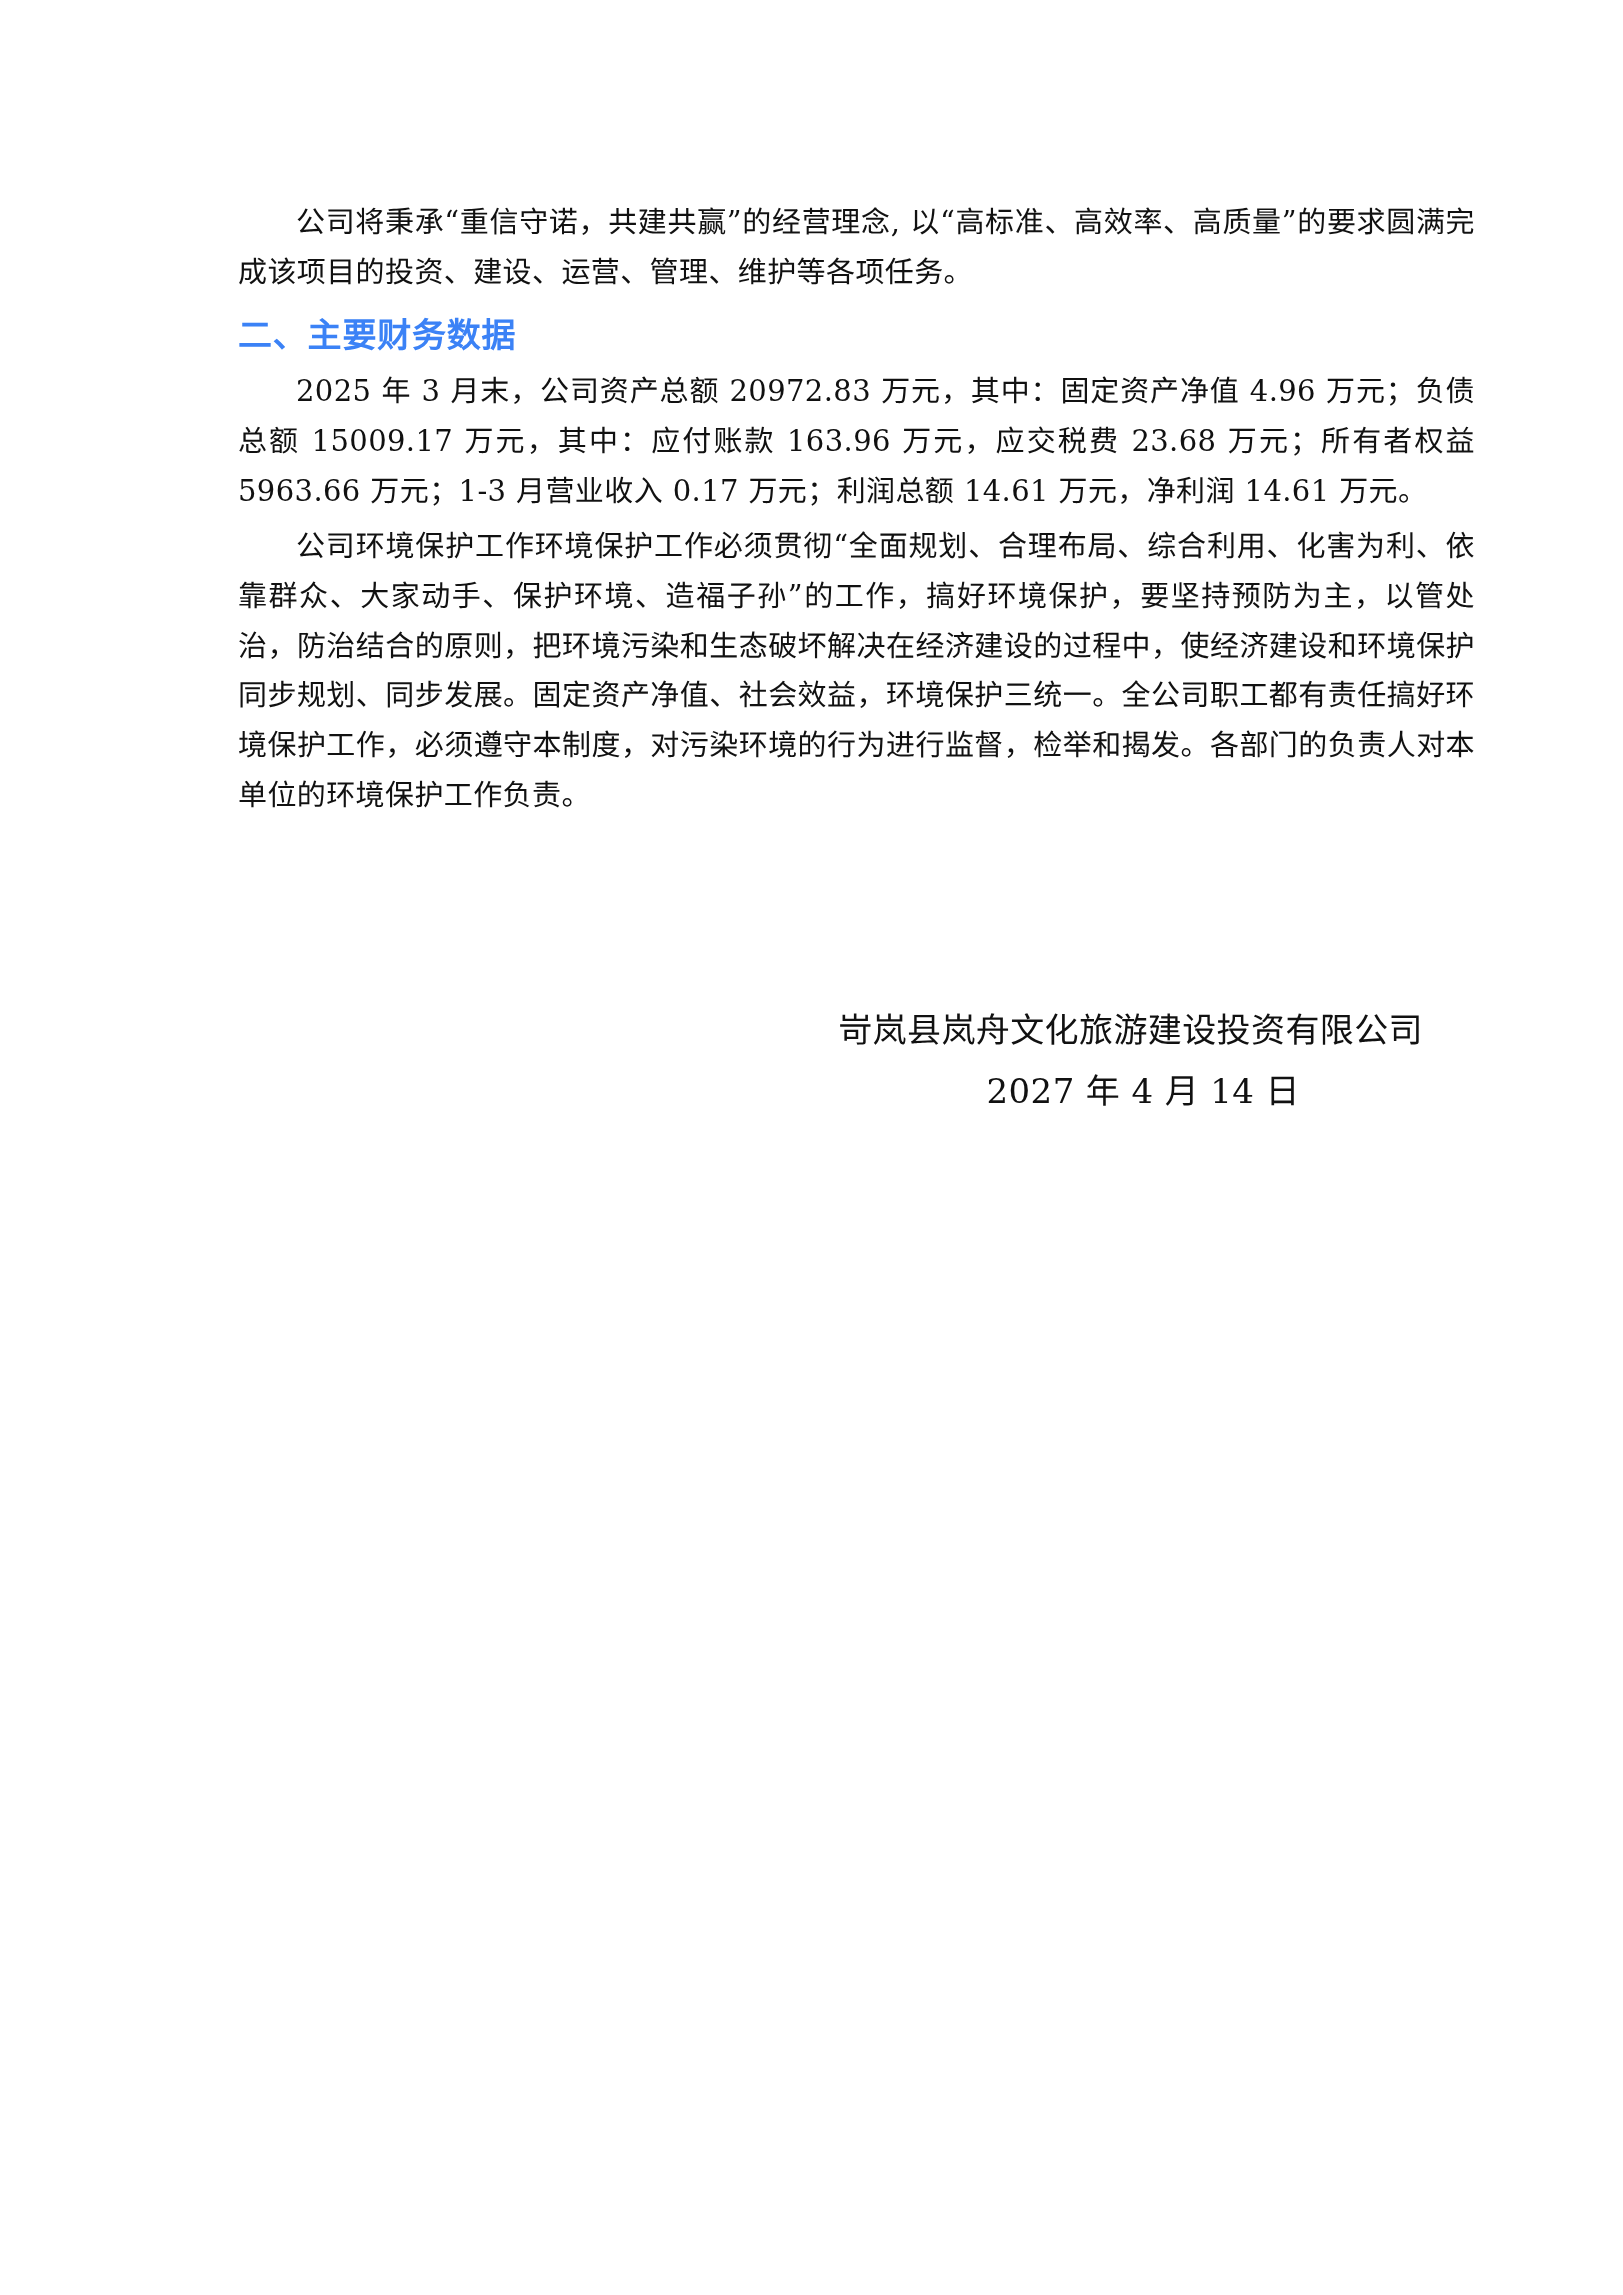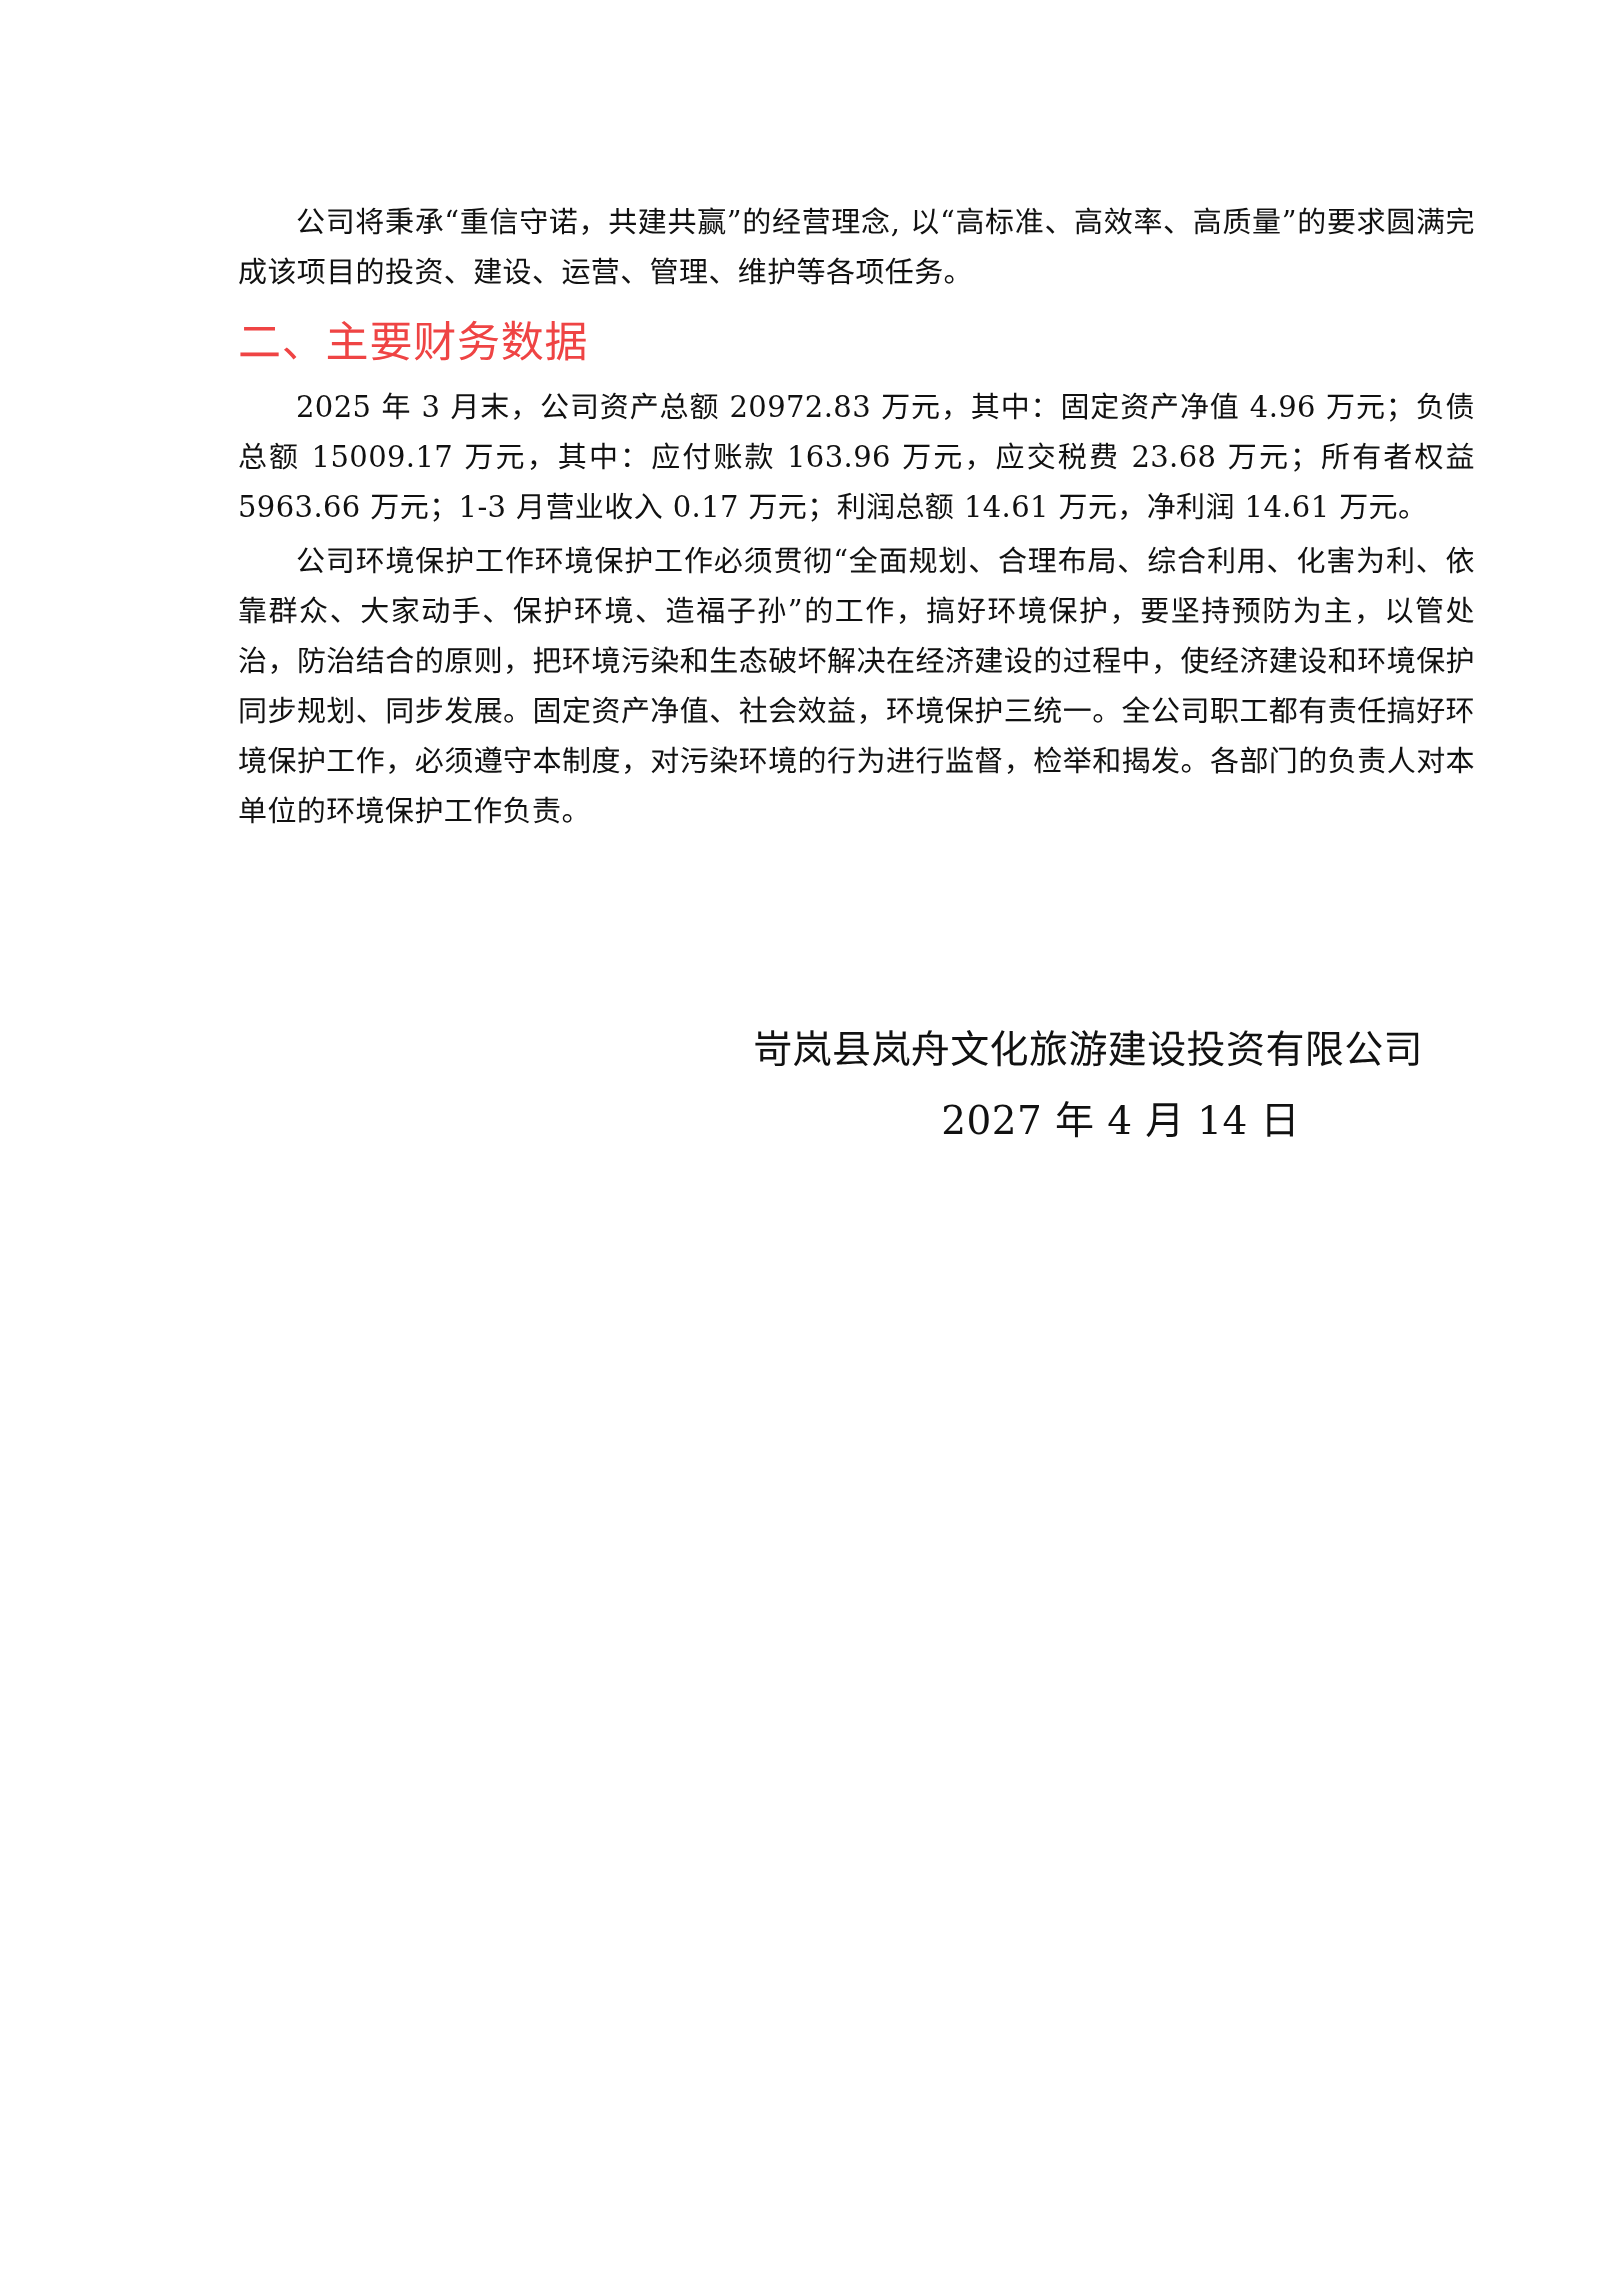--- a/index.html
+++ b/index.html
@@ -32,38 +32,38 @@
     text-align: justify;
     text-justify: inter-ideograph;
     letter-spacing: 0.4px;
     color: #111111;
   }
   .para {
     text-indent: 2em;
     margin-bottom: 4.8px;
   }
   .heading {
-    font-weight: normal;
-    font-size: 43px;
+    font-weight: bold;
+    font-size: 34px;
     line-height: 1.72;
     margin-top: 8px;
     margin-bottom: 3.2px;
     letter-spacing: 0.8px;
-    color: #ef4444;
+    color: #3b82f6;
   }
   .spacer-large {
     height: 95px;
   }
   .signature-block {
     margin-top: 79px;
     text-align: right;
     padding-right: 28px;
   }
   .signature-line {
-    font-size: 39px;
+    font-size: 34px;
     line-height: 1.8;
     letter-spacing: 0.4px;
     color: #111111;
   }
   .sign-company {
     padding-right: 24px;
   }
   .sign-date {
     padding-right: 147px;
   }

